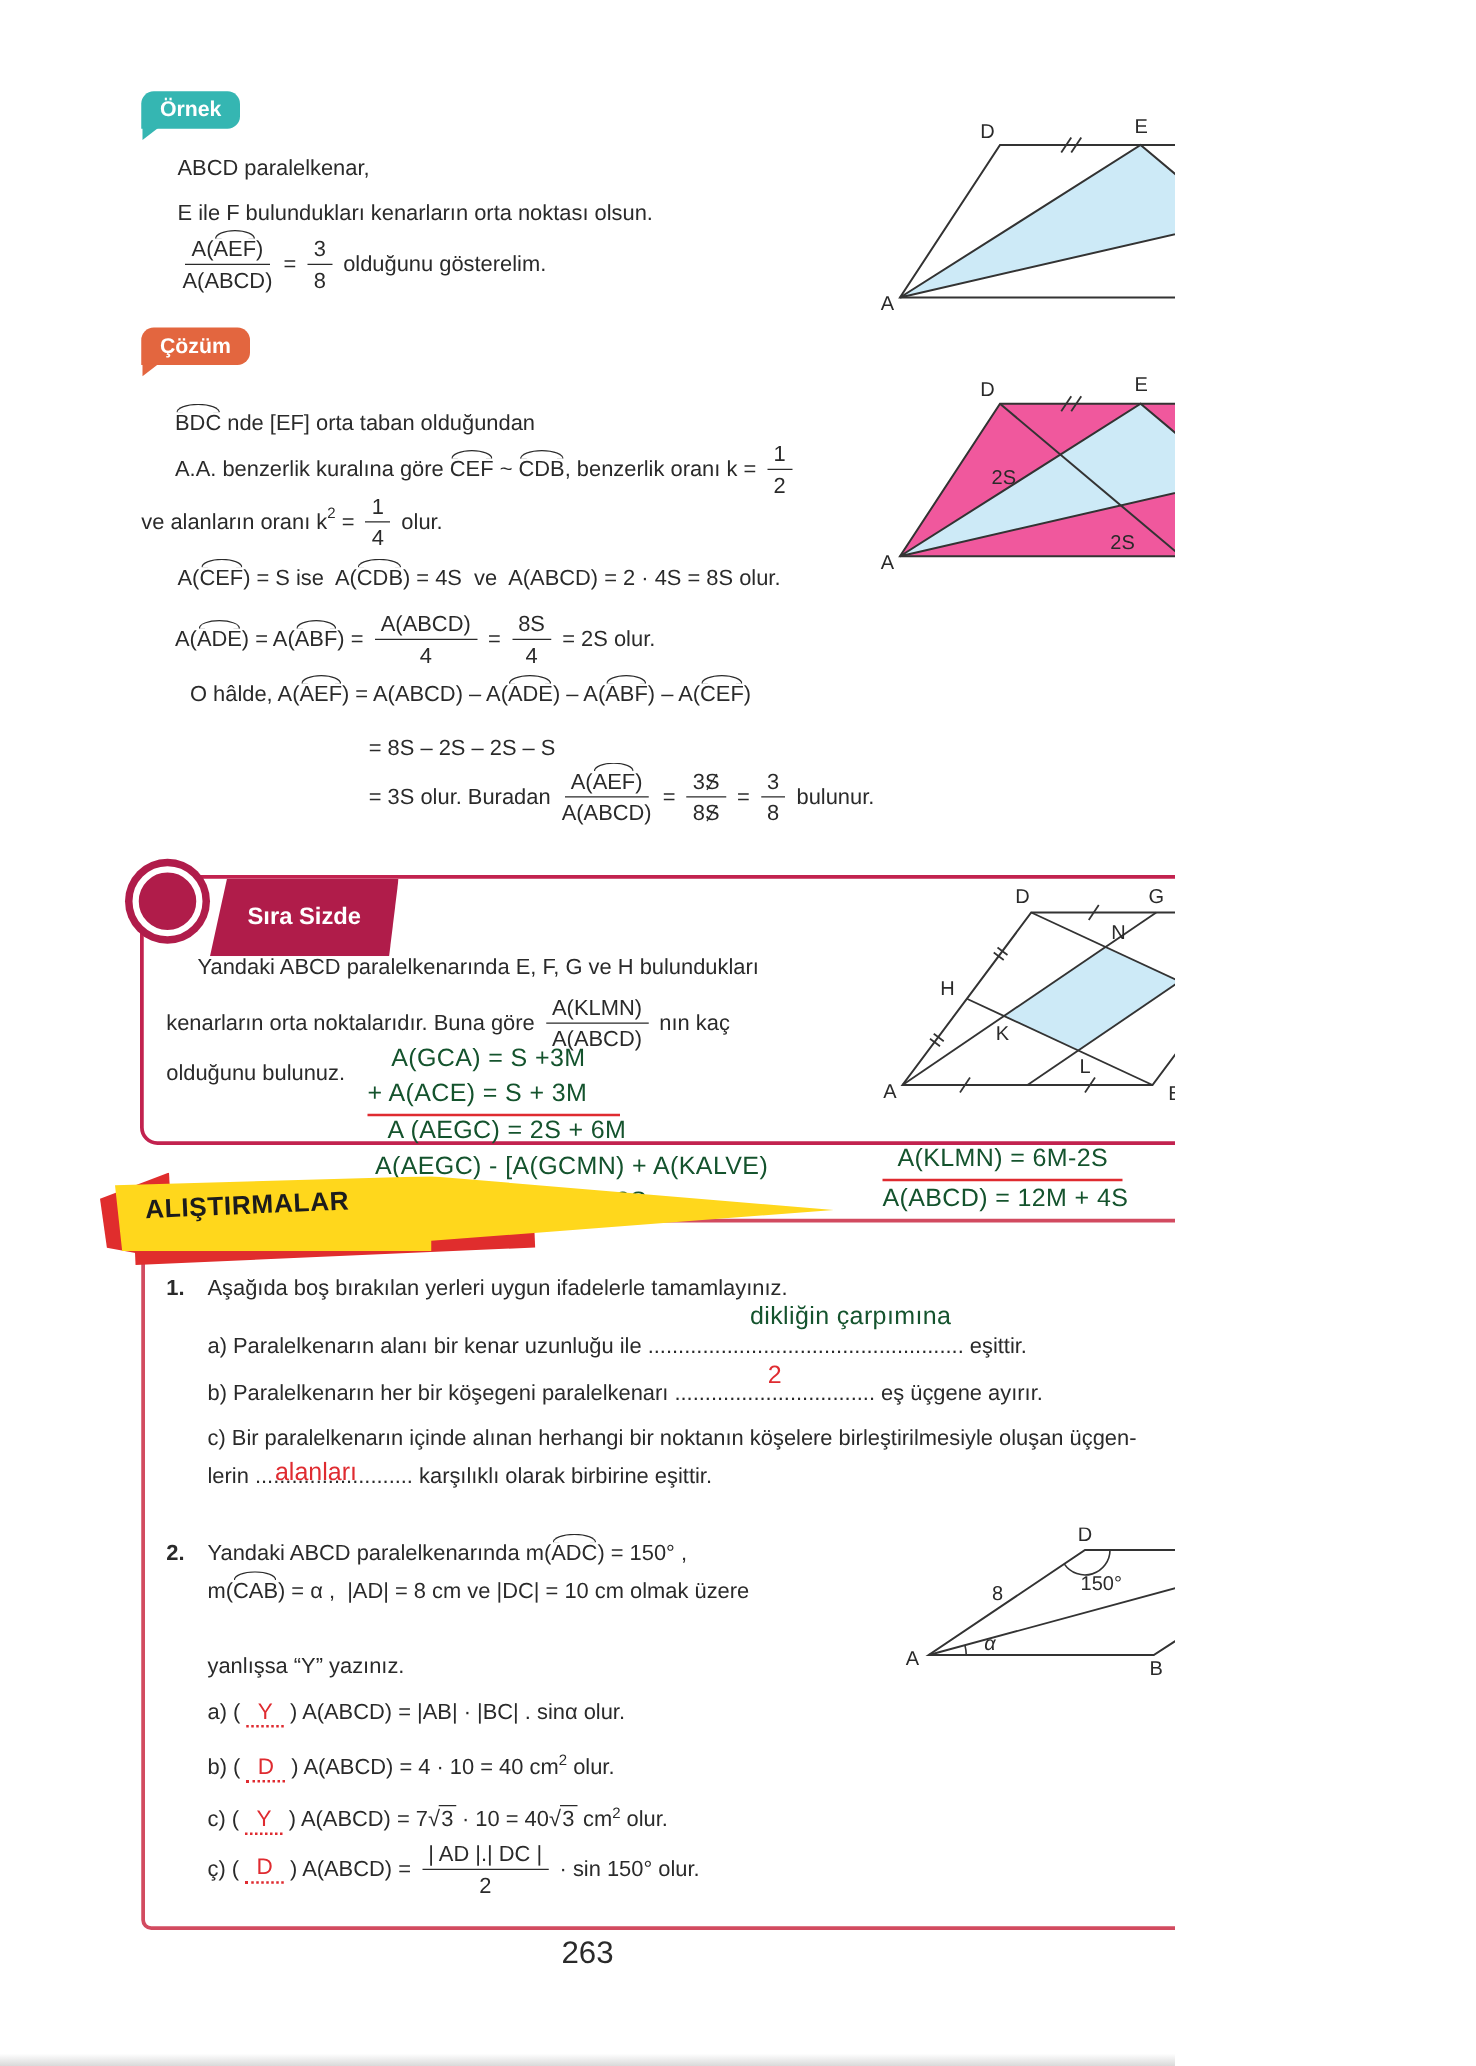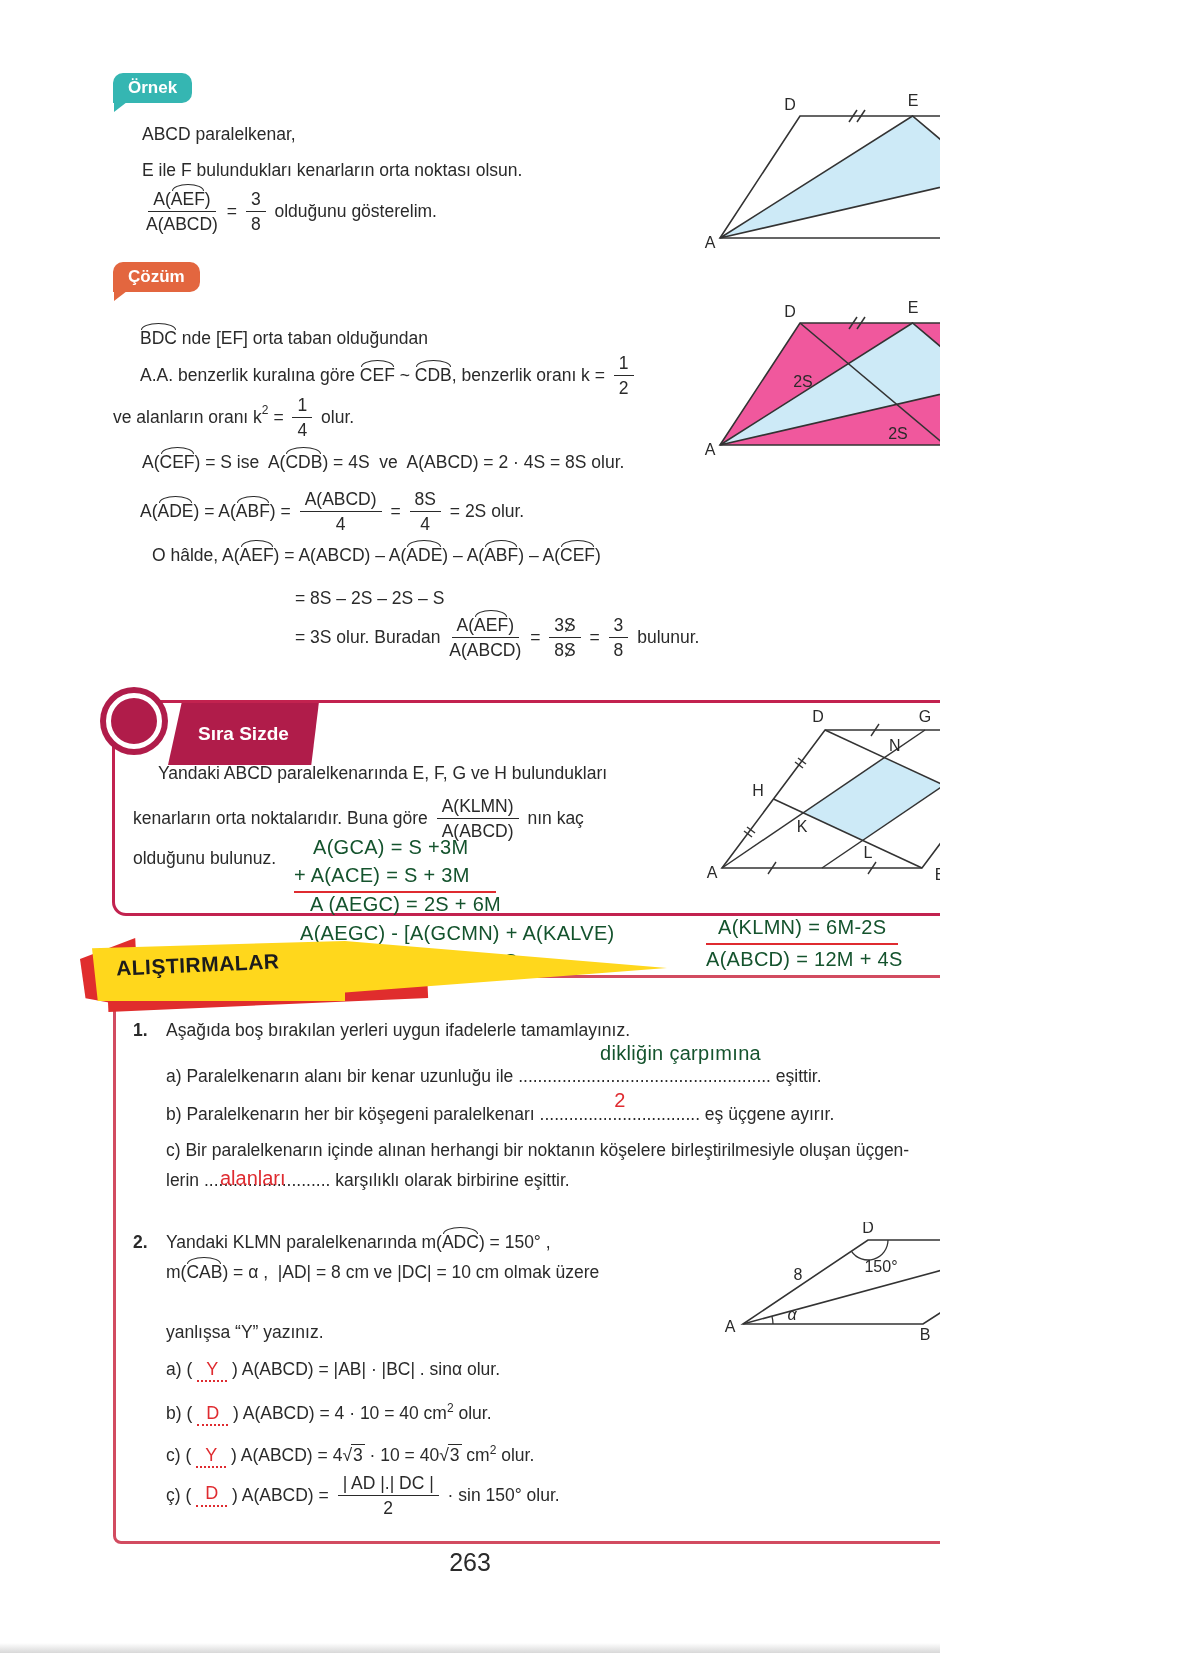--- a/index.html
+++ b/index.html
@@ -223,27 +223,27 @@
 
   <div class="t" style="left:133px;top:1020px;font-weight:bold;">1.</div>
   <div class="t" style="left:166px;top:1020px;">Aşağıda boş bırakılan yerleri uygun ifadelerle tamamlayınız.</div>
   <div class="hw" style="left:600px;top:1042px;">dikliğin çarpımına</div>
   <div class="t" style="left:166px;top:1066px;"><span>a) Paralelkenarın alanı bir kenar uzunluğu ile </span><span>....................................................</span><span> eşittir.</span></div>
   <div class="t" style="left:166px;top:1104px;"><span>b) Paralelkenarın her bir köşegeni paralelkenarı </span><span class="dotwrap"><span>.................................</span><span class="hw-over" style="left:50%;top:-16px;transform:translateX(-50%);">2</span></span><span> eş üçgene ayırır.</span></div>
   <div class="t" style="left:166px;top:1170px;"><span>lerin </span><span class="dotwrap"><span>..........................</span><span class="hw-over" style="left:16px;top:-4px;">alanları</span></span><span> karşılıklı olarak birbirine eşittir.</span></div>
   <div class="t" style="left:166px;top:1140px;">c) Bir paralelkenarın içinde alınan herhangi bir noktanın köşelere birleştirilmesiyle oluşan üçgen-</div>
 
   <div class="t" style="left:133px;top:1232px;font-weight:bold;">2.</div>
-  <div class="t" style="left:166px;top:1232px;"><span>Yandaki KLMN paralelkenarında m(</span><span class="tri">ADC</span><span>) = 150° ,</span></div>
+  <div class="t" style="left:166px;top:1232px;"><span>Yandaki ABCD paralelkenarında m(</span><span class="tri">ADC</span><span>) = 150° ,</span></div>
   <div class="t" style="left:166px;top:1262px;"><span>m(</span><span class="tri">CAB</span><span>) = α ,  |AD| = 8 cm ve |DC| = 10 cm olmak üzere</span></div>
   <div class="t" style="left:166px;top:1322px;">yanlışsa “Y” yazınız.</div>
 
   <div class="t" style="left:166px;top:1358px;"><span>a) ( </span><span class="ans">Y</span><span> ) A(ABCD) = |AB| · |BC| . sinα olur.</span></div>
   <div class="t" style="left:166px;top:1402px;"><span>b) ( </span><span class="ans">D</span><span> ) A(ABCD) = 4 · 10 = 40 cm</span><span class="sup">2</span><span> olur.</span></div>
-  <div class="t" style="left:166px;top:1444px;"><span>c) ( </span><span class="ans">Y</span><span> ) A(ABCD) = 4</span><span class="rt">√<span class="rd">3</span></span><span> · 10 = 40</span><span class="rt">√<span class="rd">3</span></span><span> cm</span><span class="sup">2</span><span> olur.</span></div>
+  <div class="t" style="left:166px;top:1444px;"><span>c) ( </span><span class="ans">Y</span><span> ) A(ABCD) = 7</span><span class="rt">√<span class="rd">3</span></span><span> · 10 = 40</span><span class="rt">√<span class="rd">3</span></span><span> cm</span><span class="sup">2</span><span> olur.</span></div>
   <div class="row" style="left:166px;top:1472px;">
     <span>ç) ( </span><span class="ans">D</span><span> ) A(ABCD) = </span>
     <span class="frac"><span class="num">| AD |.| DC |</span><span class="den">2</span></span>
     <span> · sin 150° olur.</span>
   </div>
 
   <svg style="left:718px;top:1222px;" width="350" height="125" viewBox="0 0 350 125">
     <polygon points="25,102 205,102 335,18 150,18" fill="none" stroke="#333" stroke-width="1.6"></polygon>
     <line x1="25" y1="102" x2="335" y2="18" stroke="#333" stroke-width="1.5"></line>
     <path d="M 170 18 A 20 20 0 0 1 133.5 29.3" fill="none" stroke="#333" stroke-width="1.3"></path>

